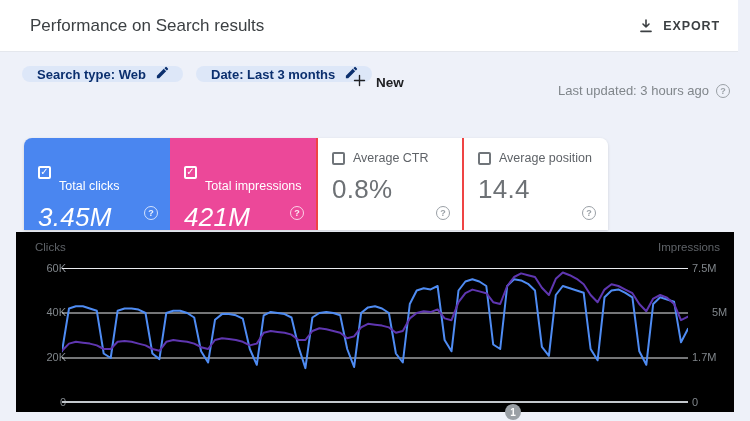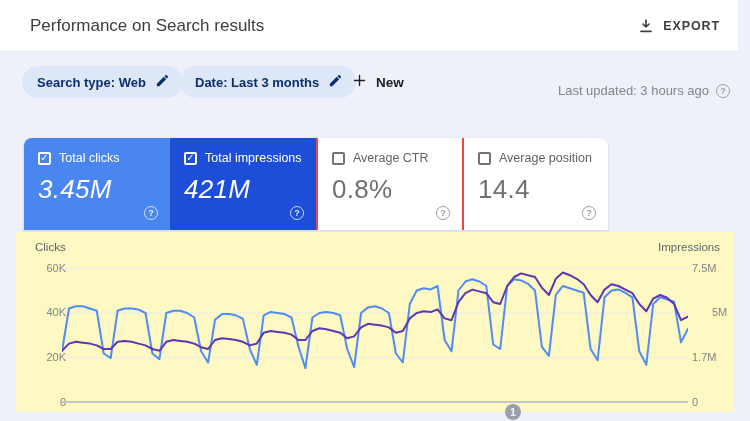--- a/index.html
+++ b/index.html
@@ -27,28 +27,28 @@
   }
   .export-btn svg { display:block; }
   .export-label {
     font-size:12.5px; font-weight:700; letter-spacing:.9px; color:#3c4043;
     font-family:"Liberation Sans",sans-serif;
   }
 
   
   .filter-bar { position:absolute; top:52px; left:0; width:750px; height:58px; }
   .chip {
-    position:absolute; top:14px; height:32px;
+    position:absolute; top:14px; height:16px;
     display:flex; align-items:center; gap:9px;
     background:#dde7f8; border:none; border-radius:16px;
     padding:0 13px 0 15px; cursor:pointer;
   }
   .chip-label { font-size:13px; font-weight:700; color:#0b2f6e; white-space:nowrap; }
   .chip-search { left:22px; }
-  .chip-date { left:180px; }
+  .chip-date { left:196px; }
   .new-btn {
     position:absolute; left:352px; top:14px; height:32px;
     display:flex; align-items:center; gap:9px;
     background:none; border:none; cursor:pointer;
   }
   .new-label { font-size:13.5px; font-weight:700; color:#202124; }
   .last-updated {
     position:absolute; right:20px; top:14px; height:32px;
     display:flex; align-items:flex-end; gap:7px;
     font-size:13px; color:#80868b;
@@ -77,37 +77,37 @@
   .card-top { display:flex; align-items:center; gap:8px; }
   .checkbox {
     width:13px; height:13px; flex:0 0 13px;
     border:2px solid #70757a; border-radius:2px;
     display:flex; align-items:center; justify-content:center;
     font-size:10px; font-weight:700; line-height:1; color:transparent;
   }
   .checkbox.checked::after { content:"✓"; }
   .card.colored .checkbox { border-color:#fff; color:#fff; }
   .card-label { font-size:12.5px; color:#5f6368; white-space:nowrap; }
-  .card.colored .card-label { color:#fff; }
+  .card.colored .card-label { color:#fff;margin-top:28px; }
   .card-value { margin-top:9px; font-size:26px; color:#6d7175; letter-spacing:.3px; }
   .card.colored .card-value { color:#fff;font-style:italic; }
   .card-help {
     position:absolute; right:12px; bottom:10px;
     width:14px; height:14px; border-radius:50%;
     border:1.5px solid #9aa0a6; color:#9aa0a6; background:none;
     display:flex; align-items:center; justify-content:center;
     font-size:9px; font-weight:700; cursor:pointer;
   }
   .card-help::after { content:"?"; }
   .card.colored .card-help { border-color:rgba(255,255,255,.75); color:rgba(255,255,255,.9); }
 
   
   .chart-card {
     position:absolute; left:16px; top:232px; width:718px; height:180px;
-    background:#fef9c3;
+    background:#000000;
   }
   .axis-title { position:absolute; top:9px; font-size:11.5px; color:#5f6368; }
   .axis-title-left { left:19px; }
   .axis-title-right { right:14px; }
   .tick { position:absolute; font-size:11px; color:#80868b; }
   .tick-l { left:8px; width:42px; text-align:right; }
   .tick-r { left:676px; width:42px; text-align:left; }
   .tick-row-0 { top:30px; }
   .tick-row-1 { top:74px;padding-left:20px; }
   .tick-row-2 { top:119px; }
@@ -170,21 +170,21 @@
 
 <div class="cards-row">
   <div class="card card-0 colored" style="background: rgb(74, 134, 240);">
     <div class="card-top">
       <span class="checkbox checked"></span>
       <span class="card-label">Total clicks</span>
     </div>
     <div class="card-value">3.45M</div>
     <button class="card-help"></button>
   </div>
-  <div class="card card-1 colored" style="background: #1d4ed8;">
+  <div class="card card-1 colored" style="background: #ec4899;">
     <div class="card-top">
       <span class="checkbox checked"></span>
       <span class="card-label">Total impressions</span>
     </div>
     <div class="card-value">421M</div>
     <button class="card-help"></button>
   </div>
   <div class="card card-2">
     <div class="card-top">
       <span class="checkbox"></span>

